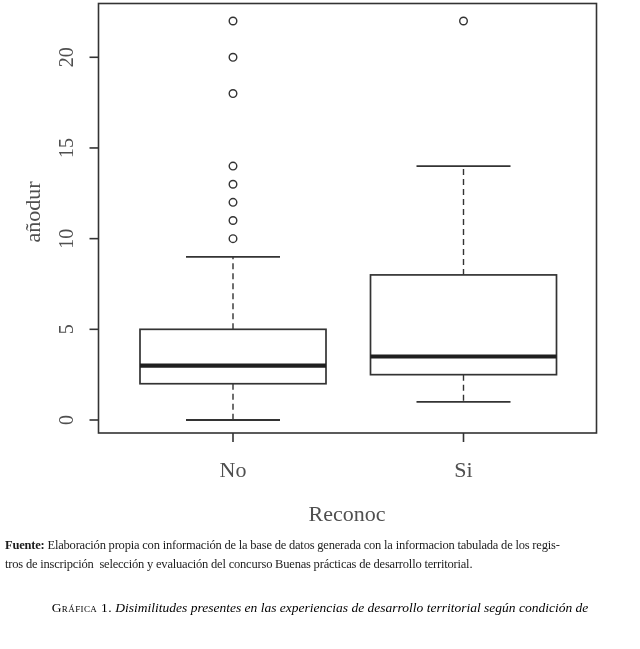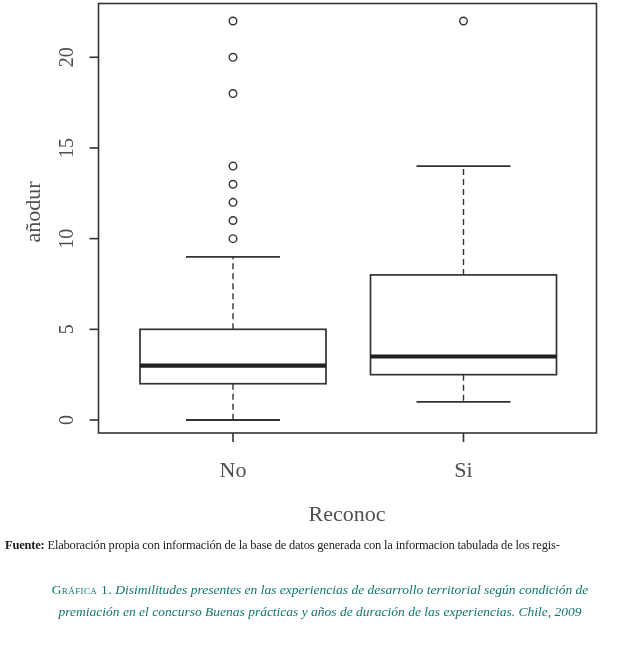--- a/index.html
+++ b/index.html
@@ -12,21 +12,21 @@
   svg .tick{font-size:20px;fill:#4f4f4f;}
   svg .axlab{font-size:22px;fill:#4f4f4f;}
   .source{
     margin:6px 5px 12px 5px;
     font-size:12.5px;line-height:18.5px;letter-spacing:-0.2px;
     white-space:pre-wrap;color:#1d1d1d;
   }
   .source .src-label{font-weight:bold;}
   .caption{
     margin:24px 4px 0 4px;text-align:center;
-    font-size:13.5px;line-height:22px;color:#0f766e;
+    font-size:13.5px;line-height:22px;color:#000000;
   }
   .caption .cap-label{font-variant:small-caps;letter-spacing:0.4px;font-style:normal;}
   .caption .cap-ital{font-style:italic;}
 </style>
 </head>
 <body>
 
 <div class="chart-wrap">
   <svg id="chart-svg" width="640" height="530" viewBox="0 0 640 530">
       <rect x="98.5" y="3.5" width="498" height="429.5" fill="none" stroke="#333333" stroke-width="1.6"></rect>
@@ -67,15 +67,15 @@
         <rect x="370.5" y="274.91200000000003" width="186" height="99.74799999999999" fill="#ffffff" stroke="#333333" stroke-width="1.7"></rect>
         <line x1="370.5" y1="356.524" x2="556.5" y2="356.524" stroke="#1f1f1f" stroke-width="4.2"></line>
         <circle cx="463.5" cy="21.008000000000038" r="3.8" fill="none" stroke="#333333" stroke-width="1.4"></circle>
       </g>
       <line x1="463.5" y1="433" x2="463.5" y2="442" stroke="#333333" stroke-width="1.6"></line>
       <text x="463.5" y="477" text-anchor="middle" class="axlab">Si</text>
       <text x="347" y="521" text-anchor="middle" class="axlab">Reconoc</text>
     </svg>
 </div>
 
-<p class="source"><span class="src-label">Fuente:</span><span> Elaboración propia con información de la base de datos generada con la informacion tabulada de los regis-</span><br></p>
+<p class="source"><span class="src-label">Fuente:</span><span> Elaboración propia con información de la base de datos generada con la informacion tabulada de los regis-</span><br><span>tros de inscripción  selección y evaluación del concurso Buenas prácticas de desarrollo territorial.</span></p>
 
-<p class="caption"><span class="cap-label">Gráfica 1.</span><span class="cap-ital"> Disimilitudes presentes en las experiencias de desarrollo territorial según condición de</span><br><span class="cap-ital">premiación en el concurso Buenas prácticas y años de duración de las experiencias. Chile, 2009</span></p>
+<p class="caption"><span class="cap-label">Gráfica 1.</span><span class="cap-ital"> Disimilitudes presentes en las experiencias de desarrollo territorial según condición de</span><br></p>
 
 </body></html>

